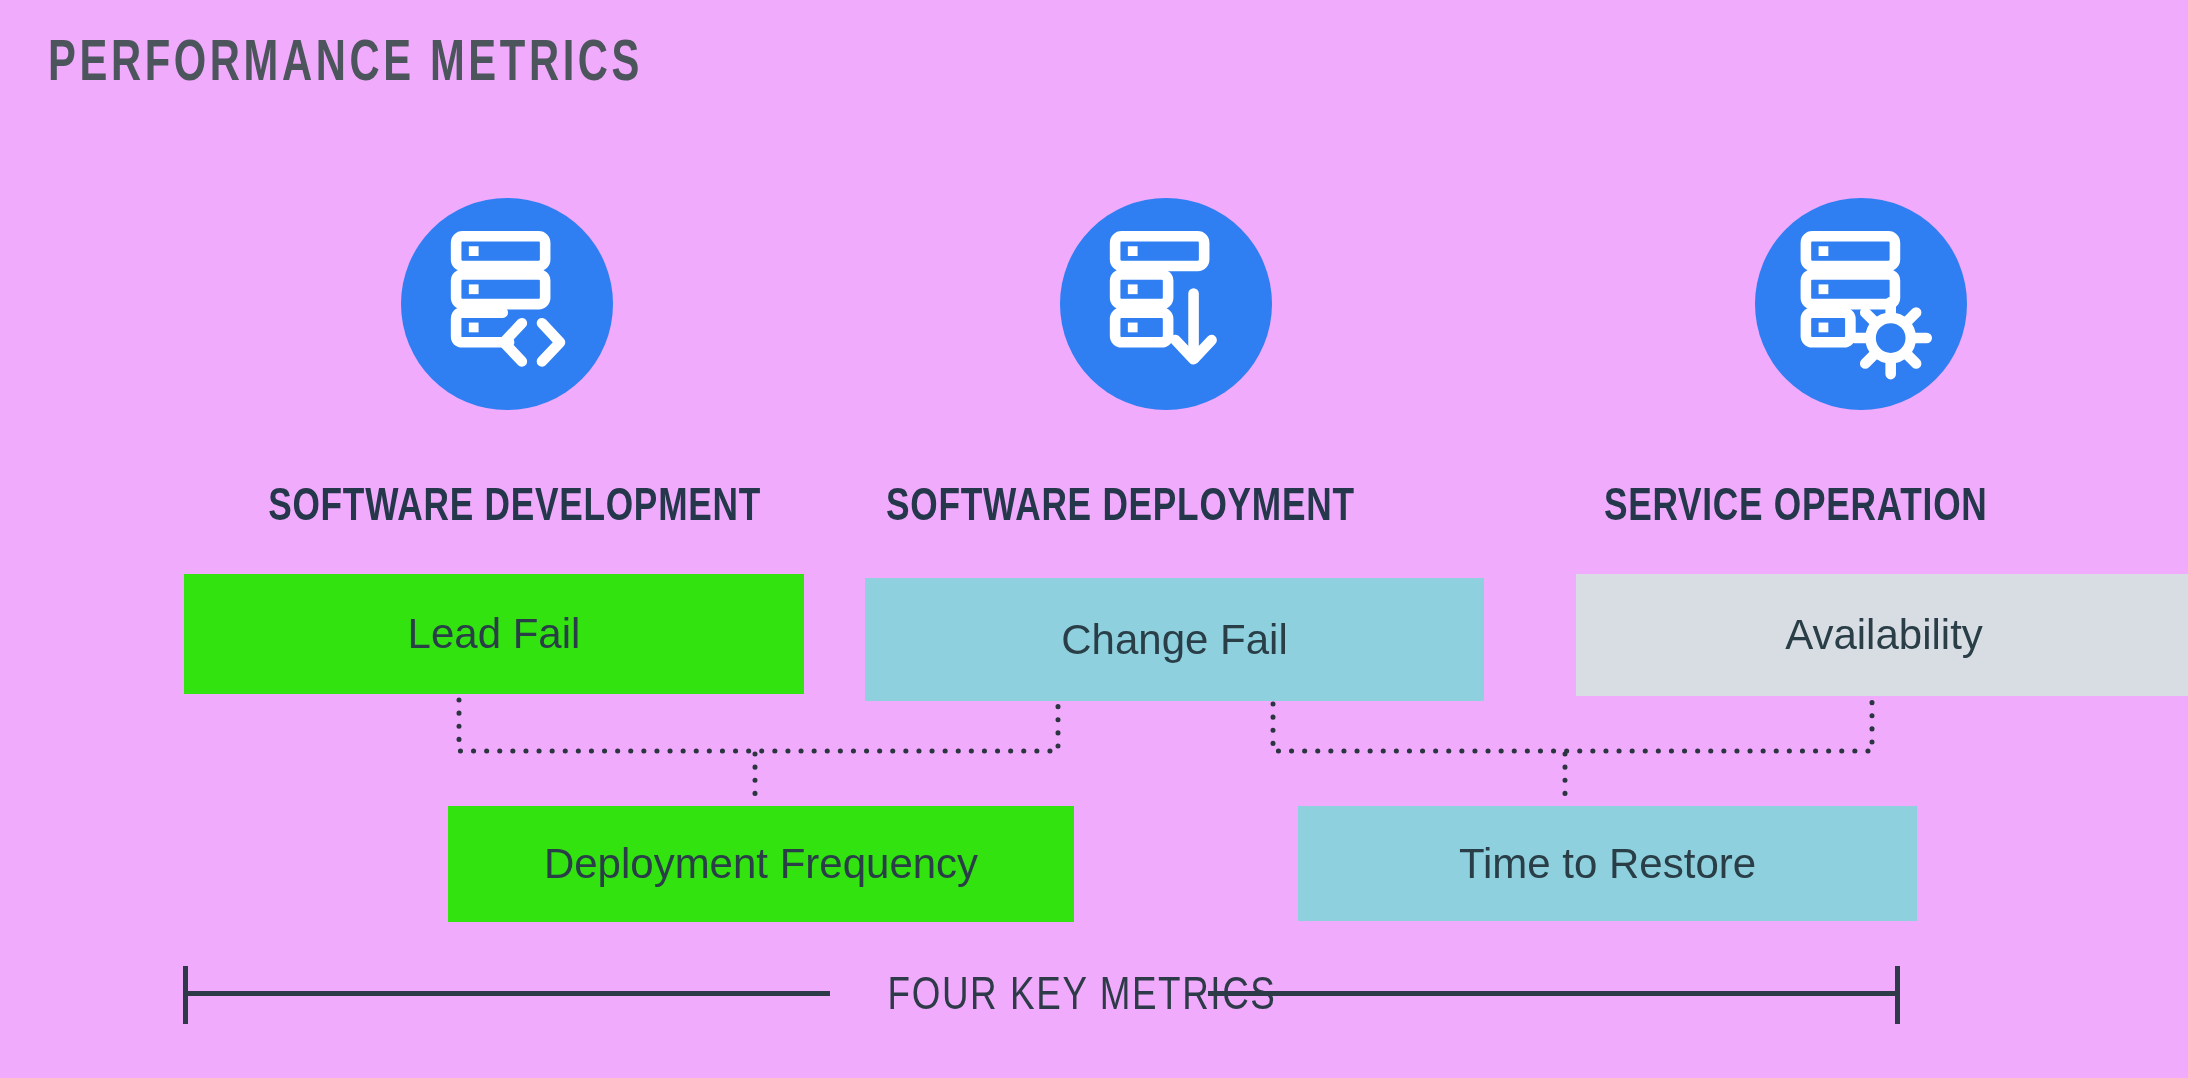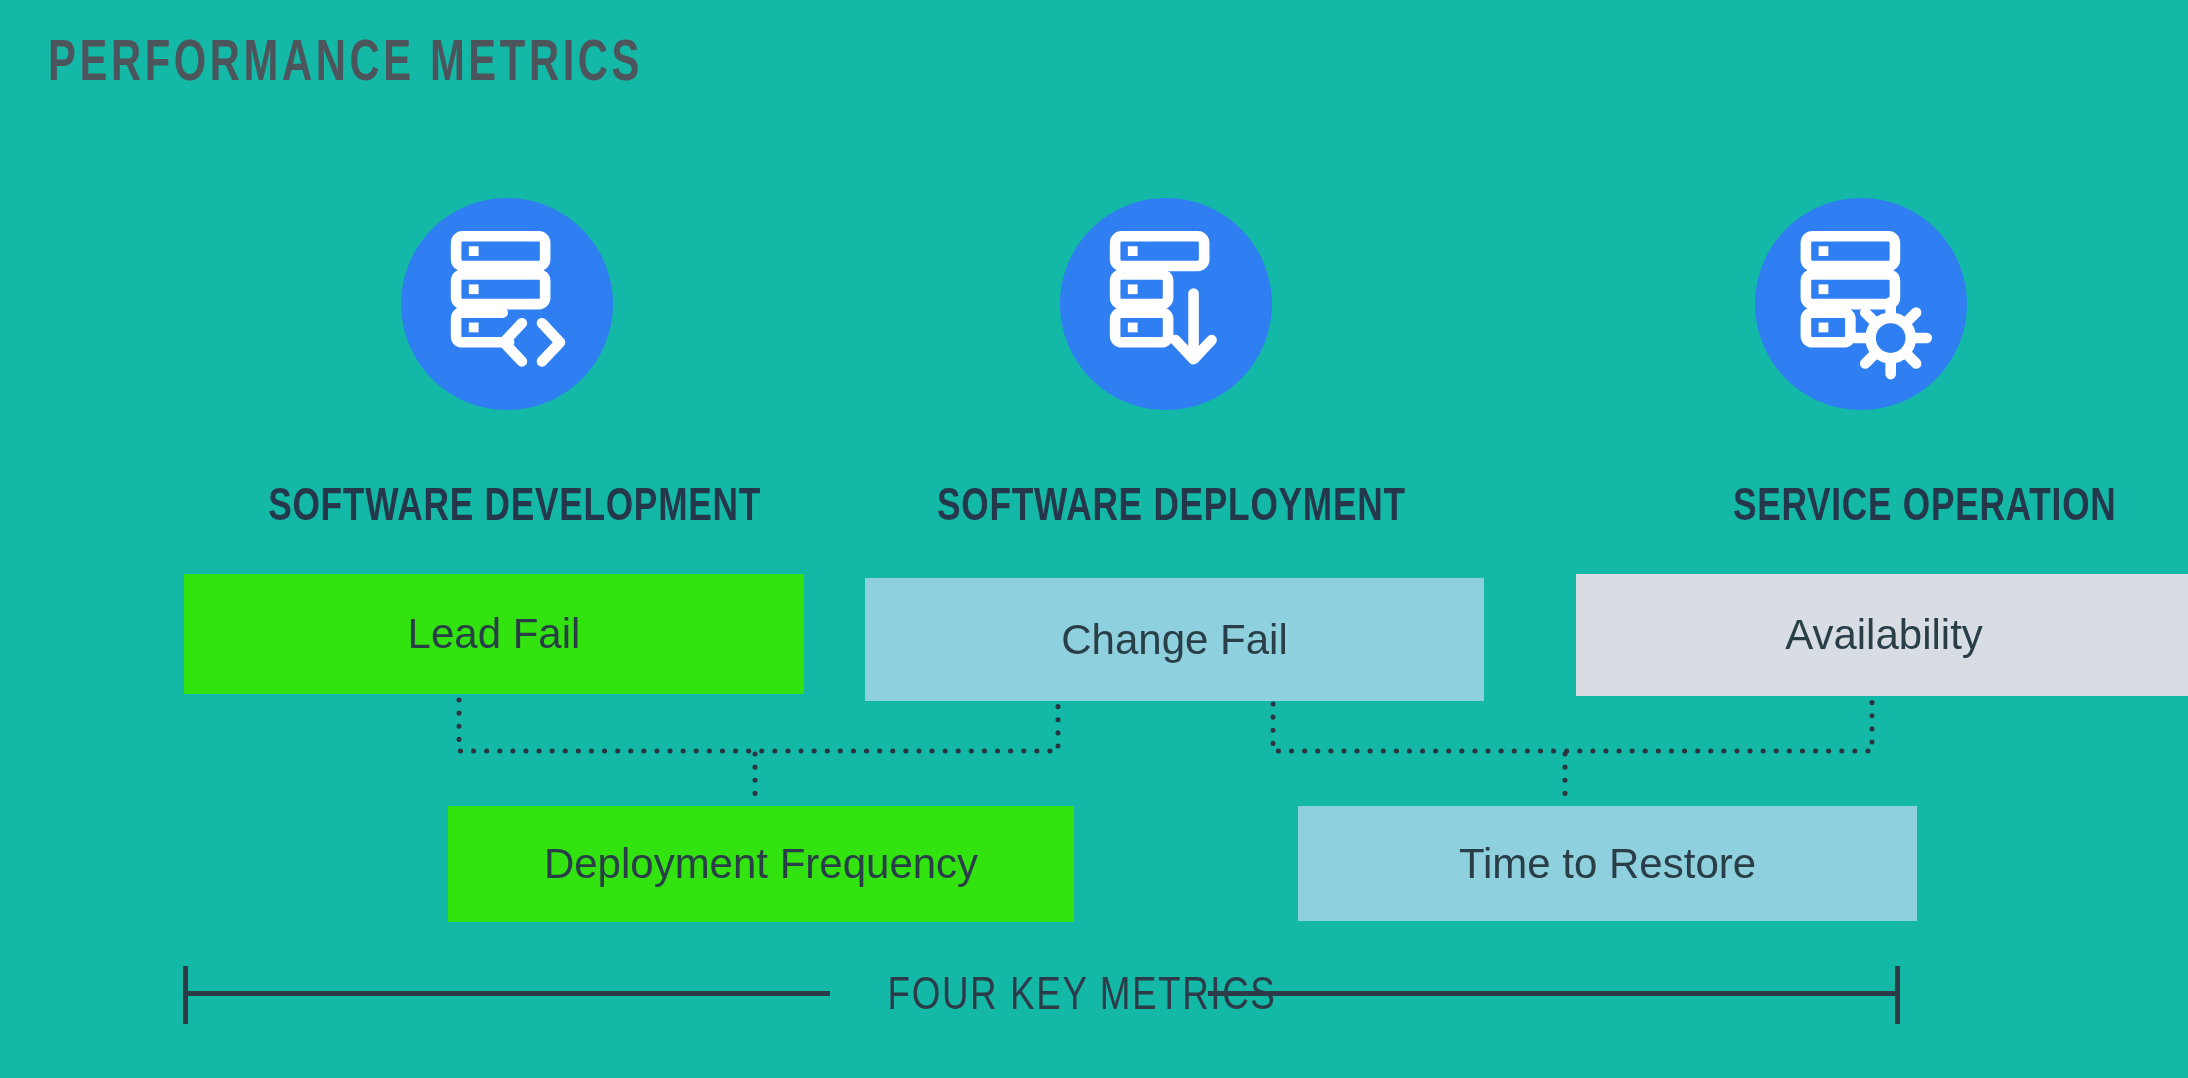--- a/index.html
+++ b/index.html
@@ -1,19 +1,19 @@
 <!DOCTYPE html>
 <html><head>
 <meta charset="utf-8">
 <style>
   html,body{margin:0;padding:0;background:#ffffff;}
   .stage{
     position:relative;
     width:2188px;height:1078px;
-    background:#14b8a6;
+    background:#f0abfc;
     font-family:"Liberation Sans", sans-serif;
     overflow:hidden;
   }
   .abs{position:absolute;}
 
   
   .page-title{
     left:48px;top:26px;
     font-size:58px;font-weight:bold;
     letter-spacing:5px;
@@ -28,26 +28,26 @@
     width:212px;height:212px;border-radius:50%;
     top:198px;
     display:flex;align-items:center;justify-content:center;
   }
   .icon-circle svg{width:212px;height:212px;}
   .ic-1{left:401px;} .ic-2{left:1060px;} .ic-3{left:1755px;}
 
   
   .col-header{
     top:476px;width:640px;
-    text-align:right;
+    text-align:left;
     font-size:47px;font-weight:bold;letter-spacing:1px;
     color:#25374a;white-space:nowrap;
   }
   .col-header span{display:inline-block;transform:scaleX(0.75);transform-origin:center;}
-  .ch-1{left:186px;} .ch-2{left:844px;} .ch-3{left:1540px;}
+  .ch-1{left:186px;} .ch-2{left:808px;} .ch-3{left:1540px;}
 
   
   .bar{
     display:flex;align-items:center;justify-content:center;
     font-size:42px;color:#2a3e48;
     white-space:nowrap;
   }
   .bar-lead{left:184px;top:574px;width:620px;height:120px;}
   .bar-changefail{left:865px;top:578px;width:619px;height:123px;}
   .bar-availability{left:1548px;top:574px;width:616px;height:122px;margin-left:28px;}

